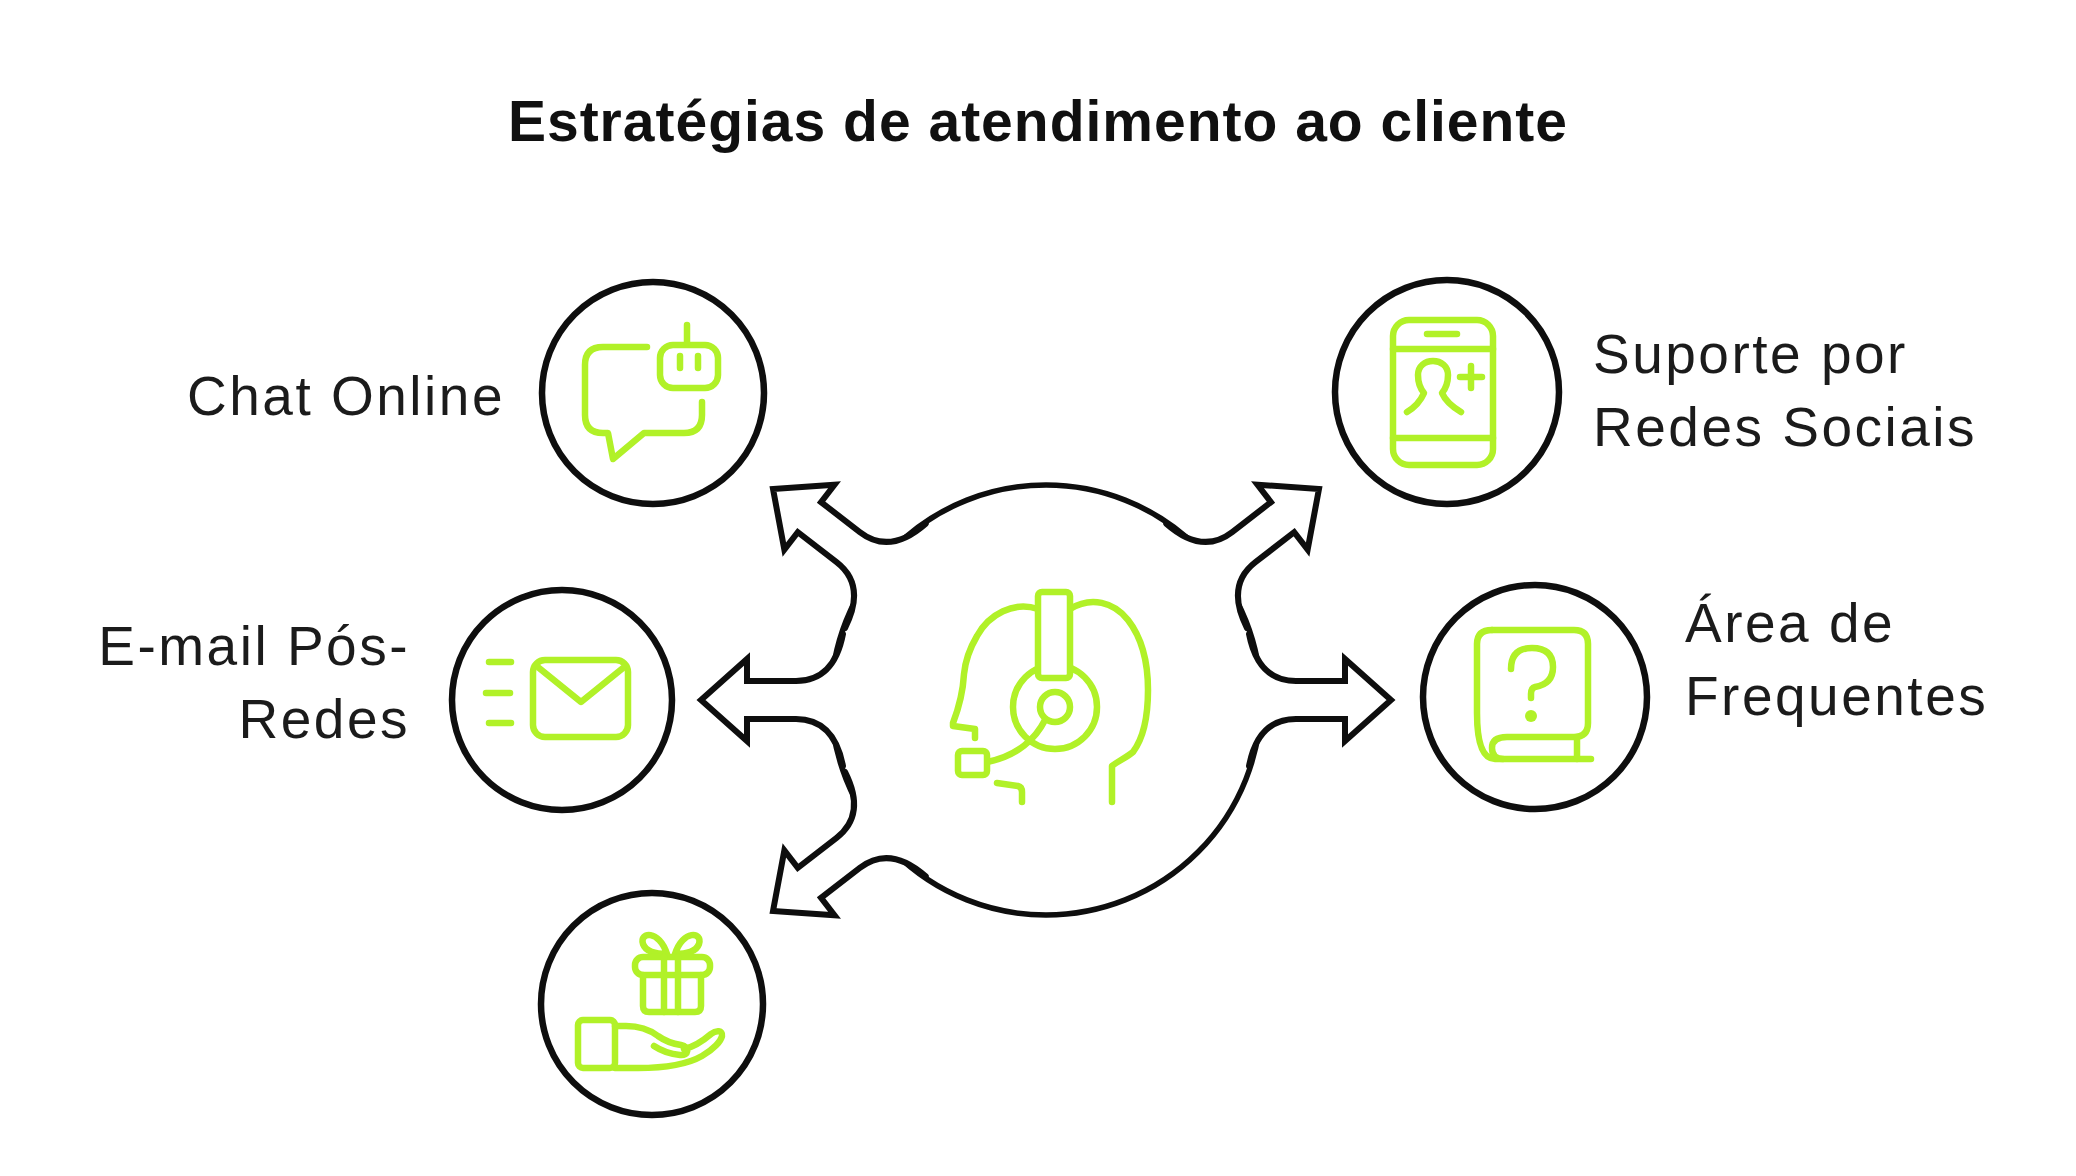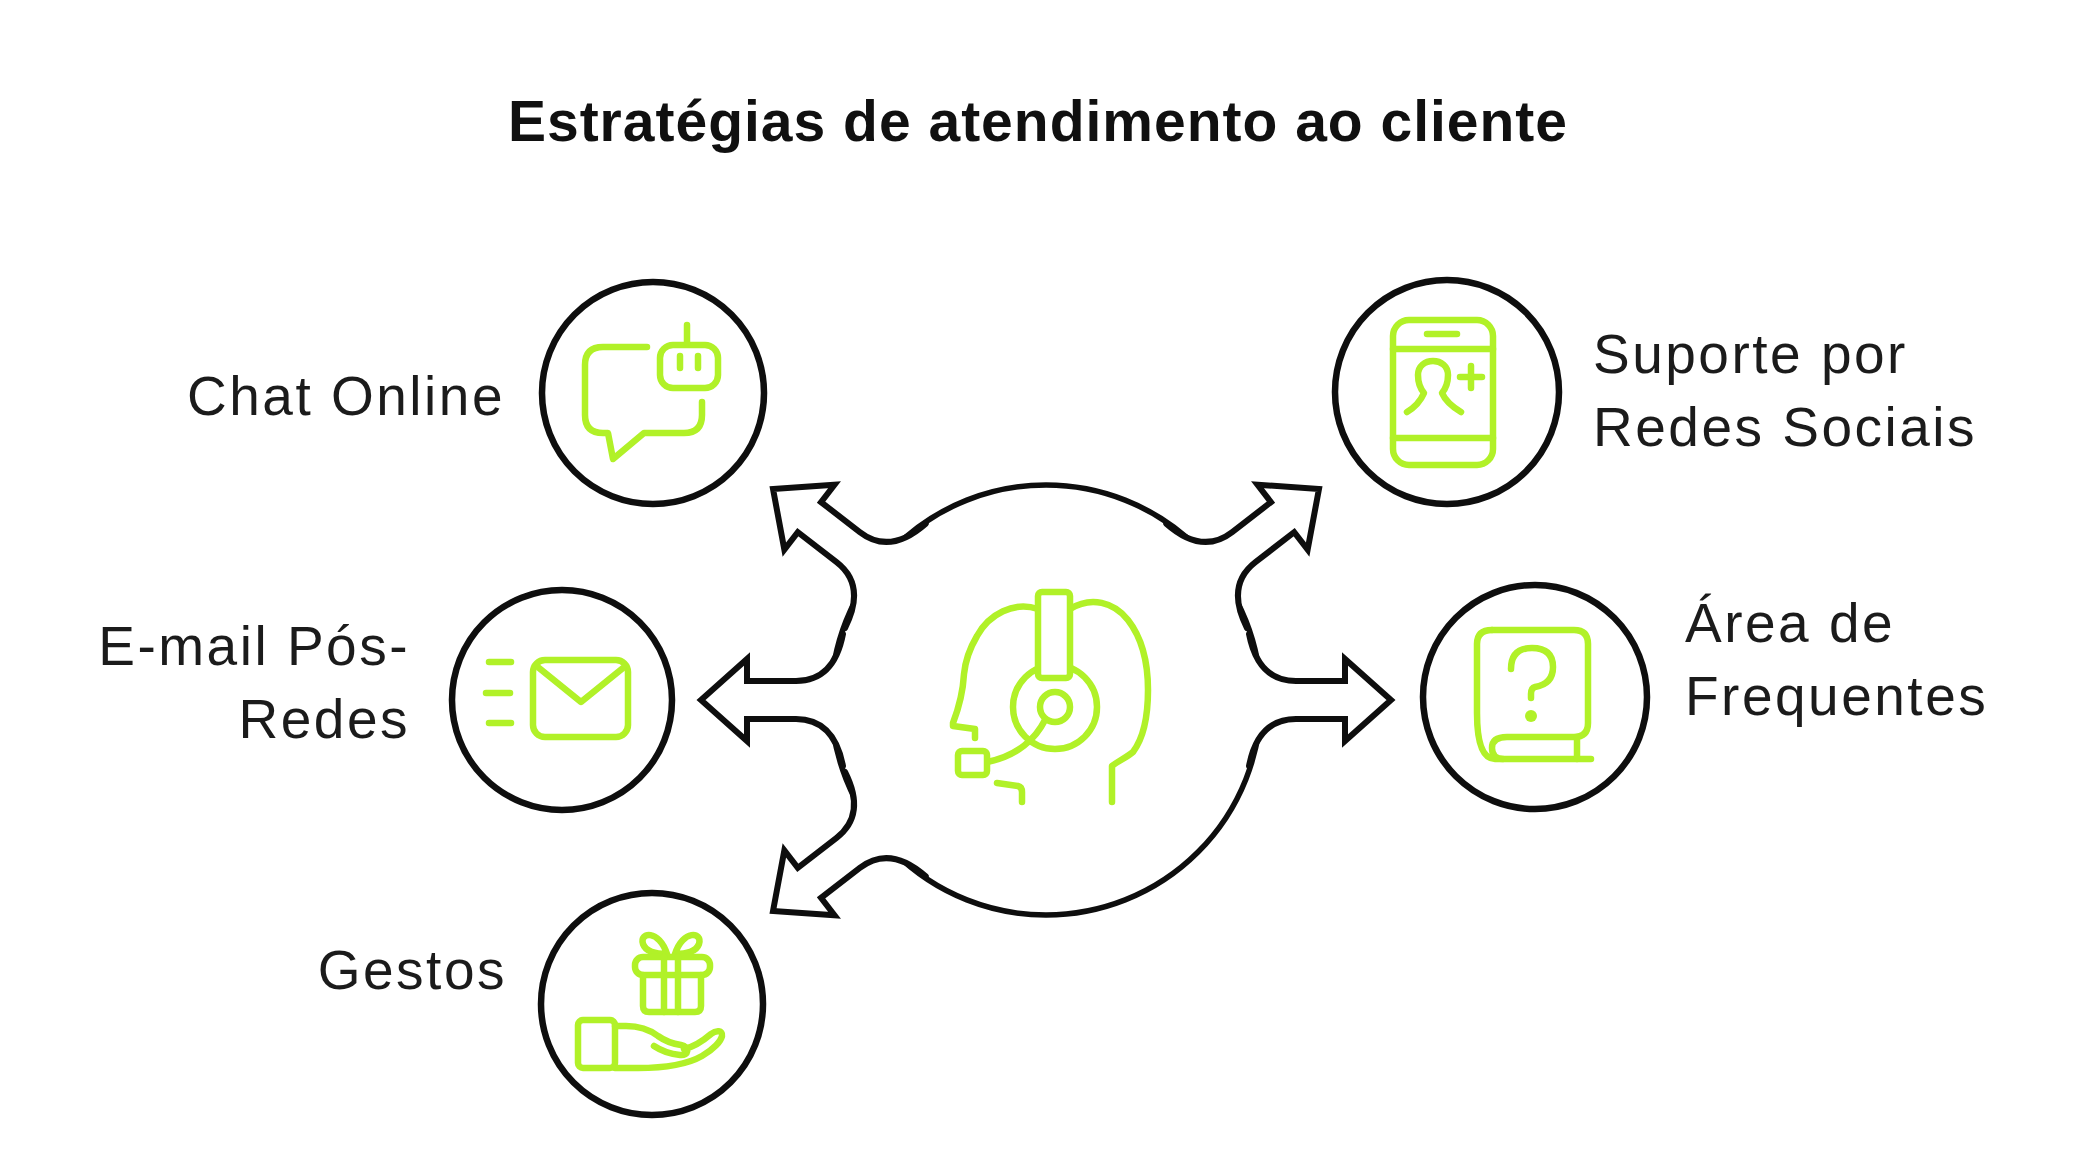--- a/index.html
+++ b/index.html
@@ -168,16 +168,15 @@
     <div>E-mail Pós-</div>
     <div>Redes</div>
   </div>
 
   <div class="label align-left" style="top:587px; left:1685px;">
     <div>Área de</div>
     <div>Frequentes</div>
   </div>
 
   <div class="label align-right" style="top:934px; right:1569px;">
-    <div>Gestos</div>
   </div>
 
 </div>
 
 </body></html>

